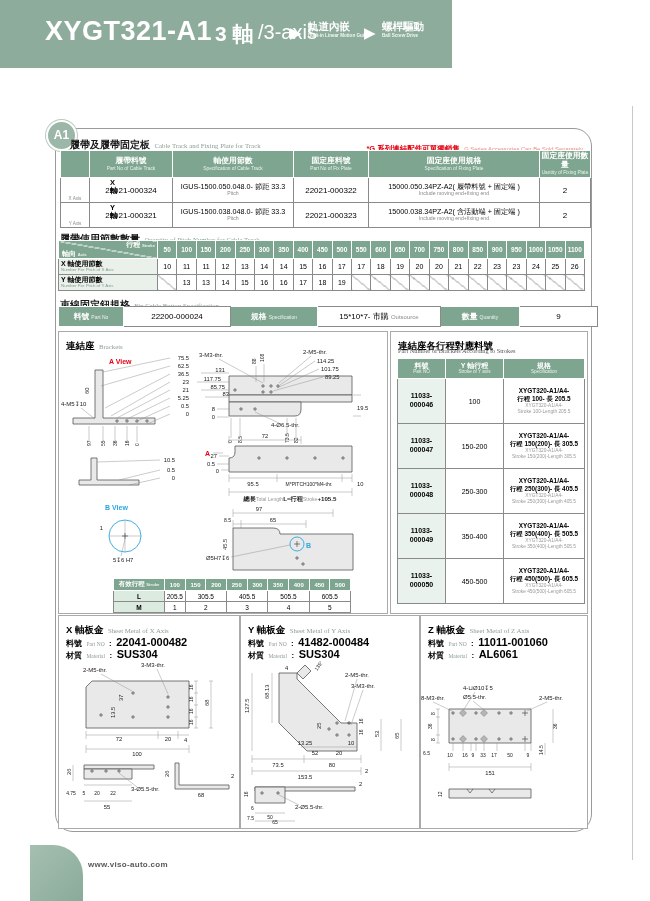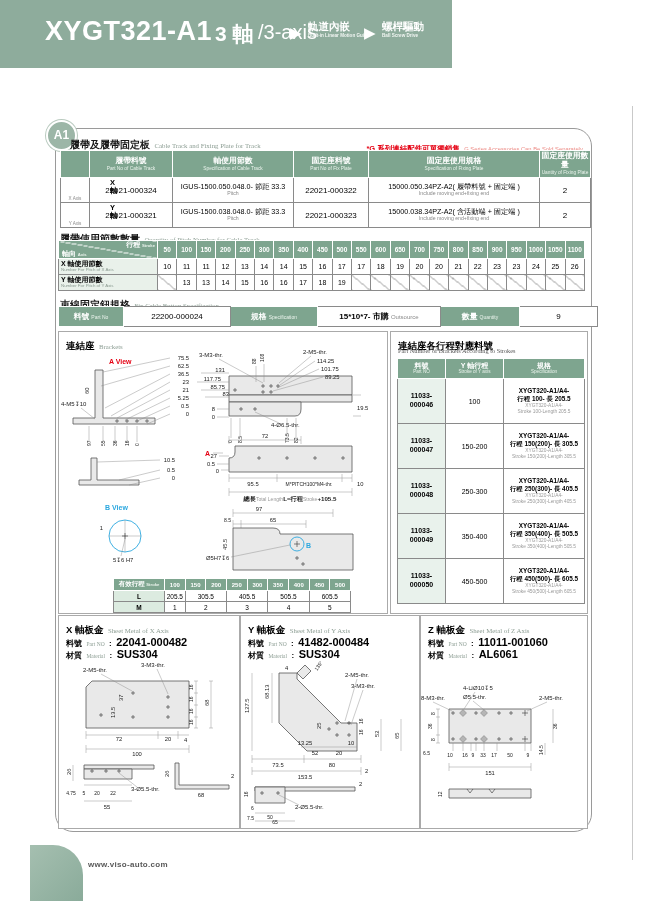--- a/index.html
+++ b/index.html
@@ -57,21 +57,21 @@
   .corner .ca{position:absolute;bottom:1px;left:3px;text-align:left;line-height:1;}
   .cz{font-size:7px;font-weight:bold;color:#fff;}
   .ce{font-size:4.2px;color:#eaf3ec;}
   .diag{background:linear-gradient(to top right,#fff 47.5%,#9a9a9a 47.5%,#9a9a9a 51%,#fff 51%) !important;}
 
   
   .fixtbl th{font-size:7.5px;}
   .fixtbl td{font-size:8px;}
   .thz{font-size:7.8px;font-weight:bold;}
   .the{font-size:5px;font-weight:normal;color:#eaf3ec;}
-  .fv b{font-weight:bold;}
+  .fv b{font-weight:normal;}
   .fsub{color:#8a8a8a;font-size:6px;}
 
   
   .panel{border:1px solid #aaa;background:#fff;}
   .ptitle{position:absolute;left:7px;top:3px;white-space:nowrap;}
   .ptitle .z{font-size:9.5px;font-weight:bold;}
   .ptitle .e{font-size:6.8px;color:#8d9e94;font-family:"Liberation Serif",serif;}
   .ptitle2e{position:absolute;left:7px;top:15px;font-size:6.3px;color:#555;font-family:"Liberation Serif",serif;white-space:nowrap;}
 
   

